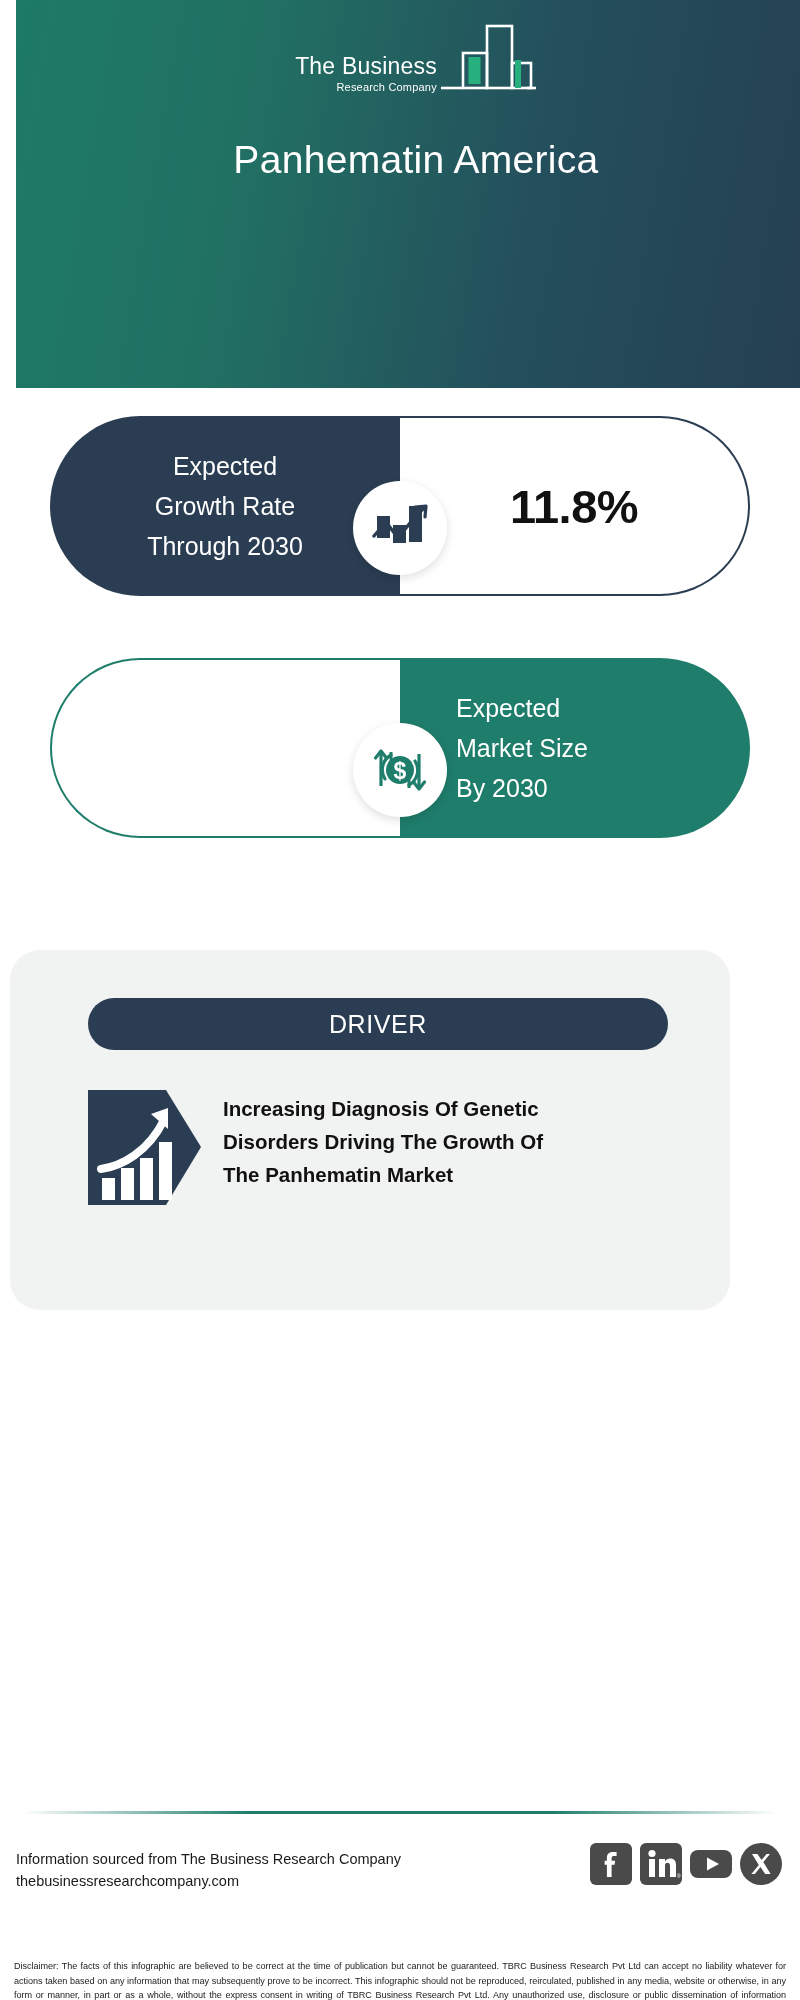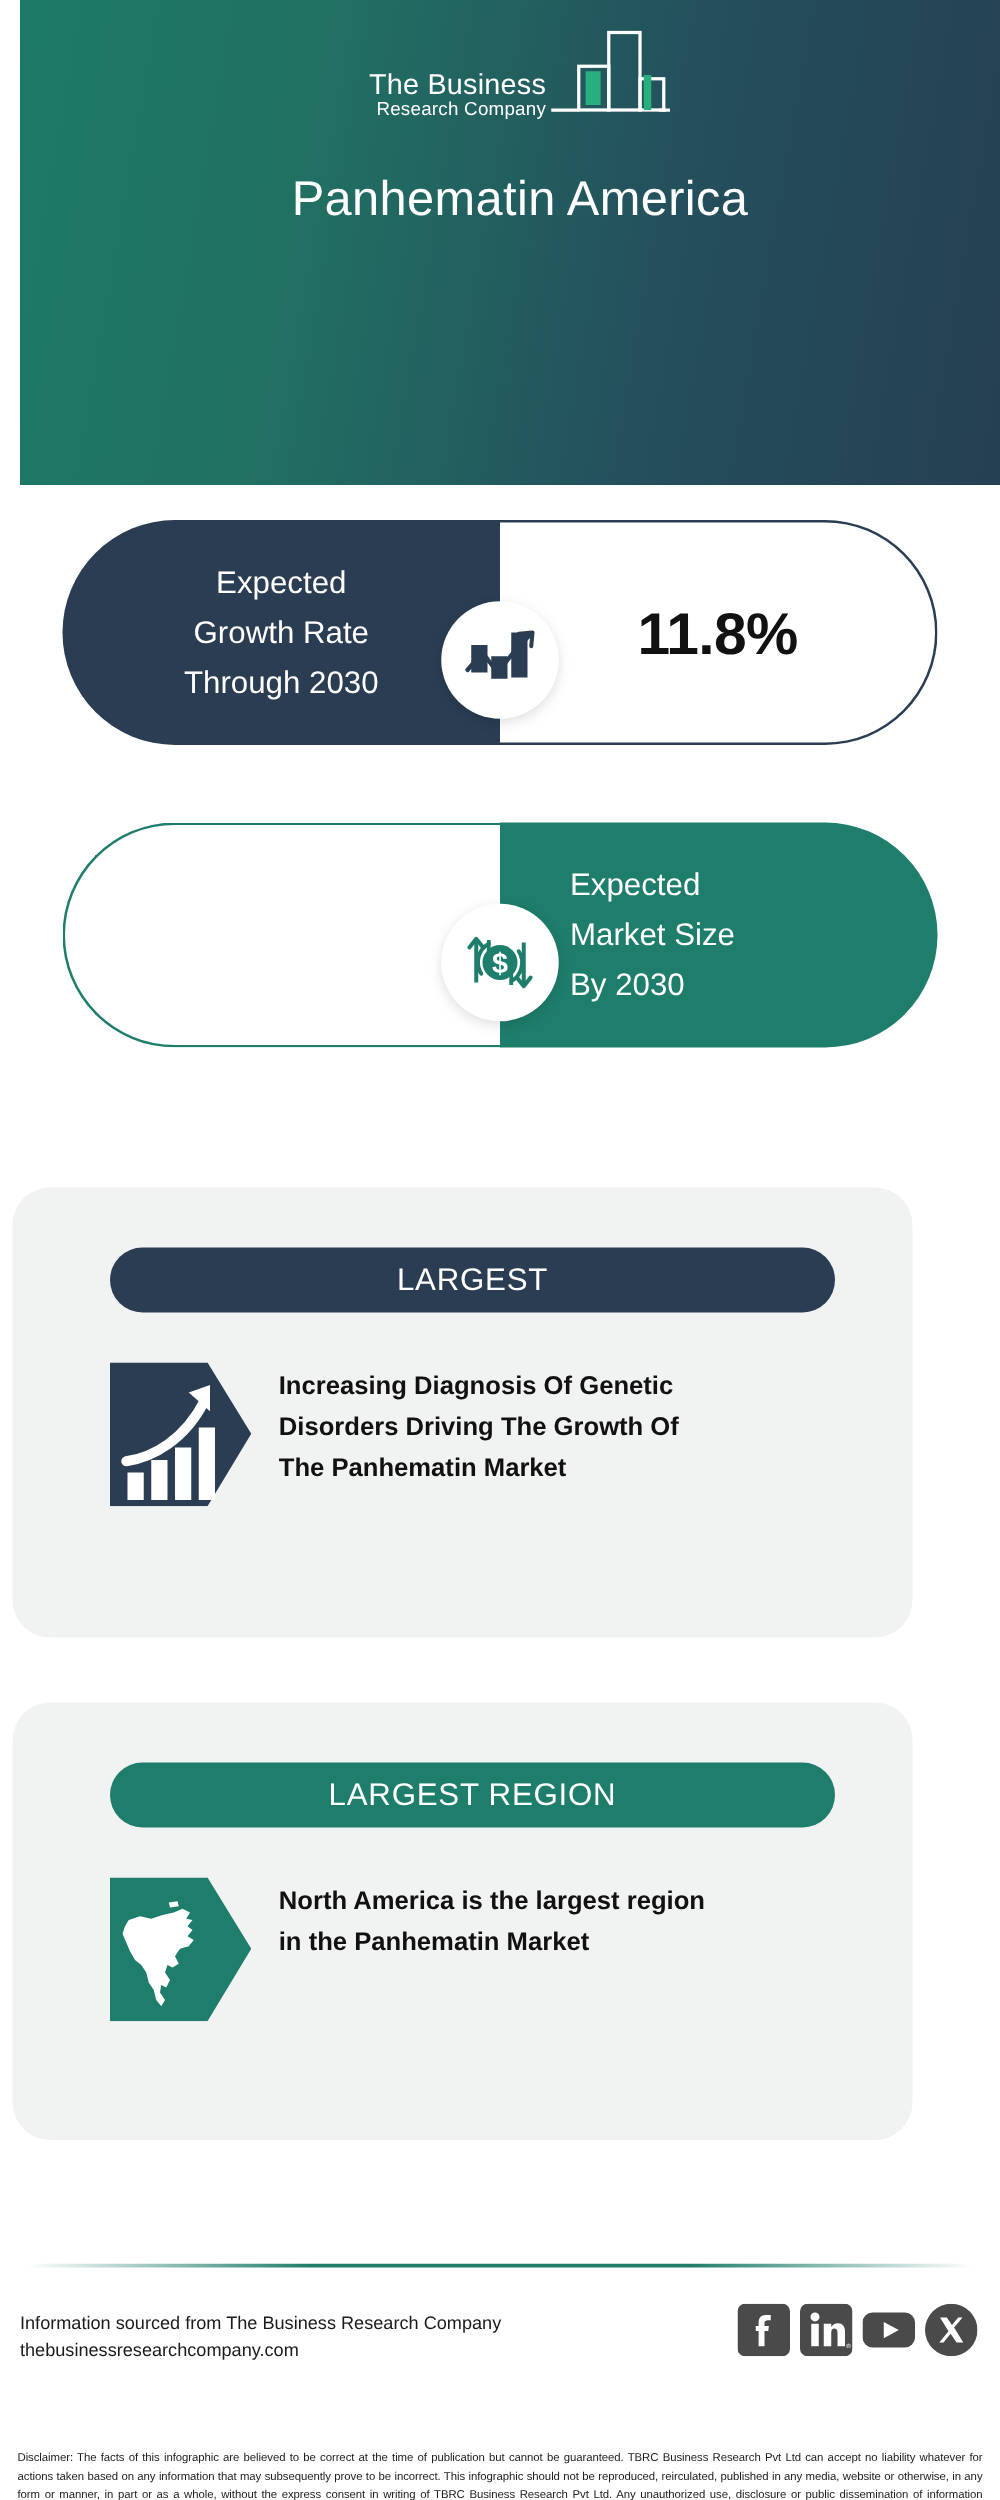--- a/index.html
+++ b/index.html
@@ -38,21 +38,21 @@
   .logo-line1 {
     color:#ffffff;
     font-size:23px;
     font-weight:400;
     letter-spacing:0.2px;
     line-height:25px;
     white-space:nowrap;
   }
   .logo-line2 {
     color:#ffffff;
-    font-size:15px;
+    font-size:11px;
     font-weight:400;
     letter-spacing:0.2px;
     line-height:16px;
     white-space:nowrap;
   }
   .logo-mark { margin-left:2px; margin-bottom:1px; }
 
   .header-title {
     position:absolute;
     left:0; top:138px;
@@ -313,57 +313,37 @@
         <path d="M6.5 19 L12 12 L17.5 19" stroke="#1f7d6b" stroke-width="3.2" fill="none" stroke-linejoin="round" stroke-linecap="round"></path>
         <path d="M50 15 L50 49" stroke="#1f7d6b" stroke-width="3.2" fill="none"></path>
         <path d="M44.5 43 L50 50 L55.5 43" stroke="#1f7d6b" stroke-width="3.2" fill="none" stroke-linejoin="round" stroke-linecap="round"></path>
         <path d="M22 13 L22 22" stroke="#1f7d6b" stroke-width="3" fill="none"></path>
         <path d="M40 49 L40 40" stroke="#1f7d6b" stroke-width="3" fill="none"></path>
       </svg>
     </div>
   </div>
 
   <div class="panel" id="panel-driver">
-    <div class="pill" id="pill-driver">LARGEST</div>
+    <div class="pill" id="pill-driver">DRIVER</div>
     <div class="panel-body">
       <div class="hex-icon">
         <svg width="113" height="115" viewBox="0 0 113 115">
           <path d="M0 0 H78 L113 57 L78 115 H0 Z" fill="#2a3d52"></path>
           <rect x="14" y="88" width="13" height="22" fill="#ffffff"></rect>
           <rect x="33" y="78" width="13" height="32" fill="#ffffff"></rect>
           <rect x="52" y="68" width="13" height="42" fill="#ffffff"></rect>
           <rect x="71" y="52" width="13" height="58" fill="#ffffff"></rect>
           <path d="M13 79 C34 76 60 62 76 30" stroke="#ffffff" stroke-width="8" fill="none" stroke-linecap="round"></path>
           <path d="M63 24 L80 18 L80 39" fill="#ffffff"></path>
         </svg>
       </div>
       <div class="panel-text">Increasing Diagnosis Of Genetic Disorders Driving The Growth Of The Panhematin Market</div>
     </div>
   </div>
 
-  <div class="panel" id="panel-region">
-    <div class="pill" id="pill-region">LARGEST REGION</div>
-    <div class="panel-body">
-      <div class="hex-icon">
-        <svg width="113" height="115" viewBox="0 0 113 115">
-          <path d="M0 0 H78 L113 57 L78 115 H0 Z" fill="#1f7d6b"></path>
-          <g fill="#ffffff">
-            <path d="M15 34 L24 31 L33 33 L42 30 L51 28 L58 25 L64 28 L61 33 L66 34 L62 39 L66 42
-                     L62 47 L67 50 L63 55 L56 57 L52 63 L55 69 L50 72 L46 70 L44 76 L48 82
-                     L45 88 L41 86 L40 92 L44 98 L41 103 L37 98 L35 90 L31 84 L29 76 L25 70
-                     L20 66 L16 59 L13 52 L10 45 L12 39 Z"></path>
-            <path d="M52 30 L58 30 L60 35 L55 37 Z"></path>
-            <path d="M54 43 L61 44 L59 49 L53 47 Z"></path>
-            <path d="M47 20 L54 19 L55 23 L48 24 Z"></path>
-          </g>
-        </svg>
-      </div>
-      <div class="panel-text">North America is the largest region in the Panhematin Market</div>
-    </div>
-  </div>
 
   <div class="divider"></div>
 
   <div class="footer-source">
     <div>Information sourced from The Business Research Company</div>
     <div>thebusinessresearchcompany.com</div>
   </div>
 
   <div class="social-row">
     <div class="social-ico">

